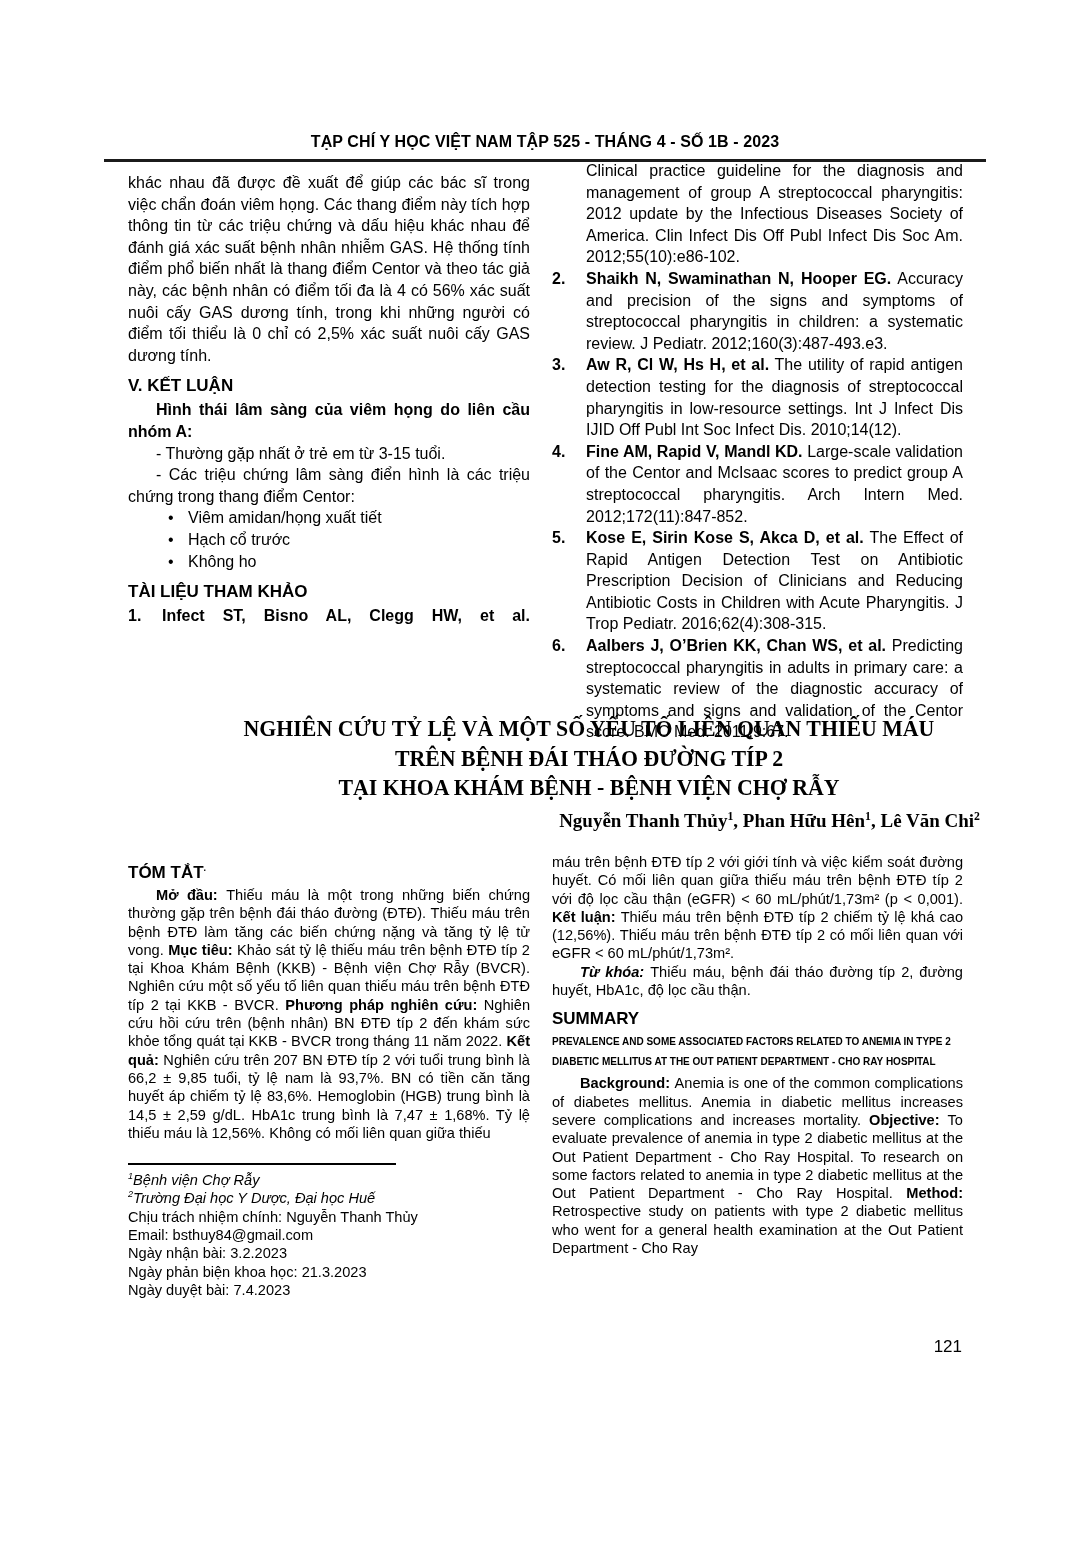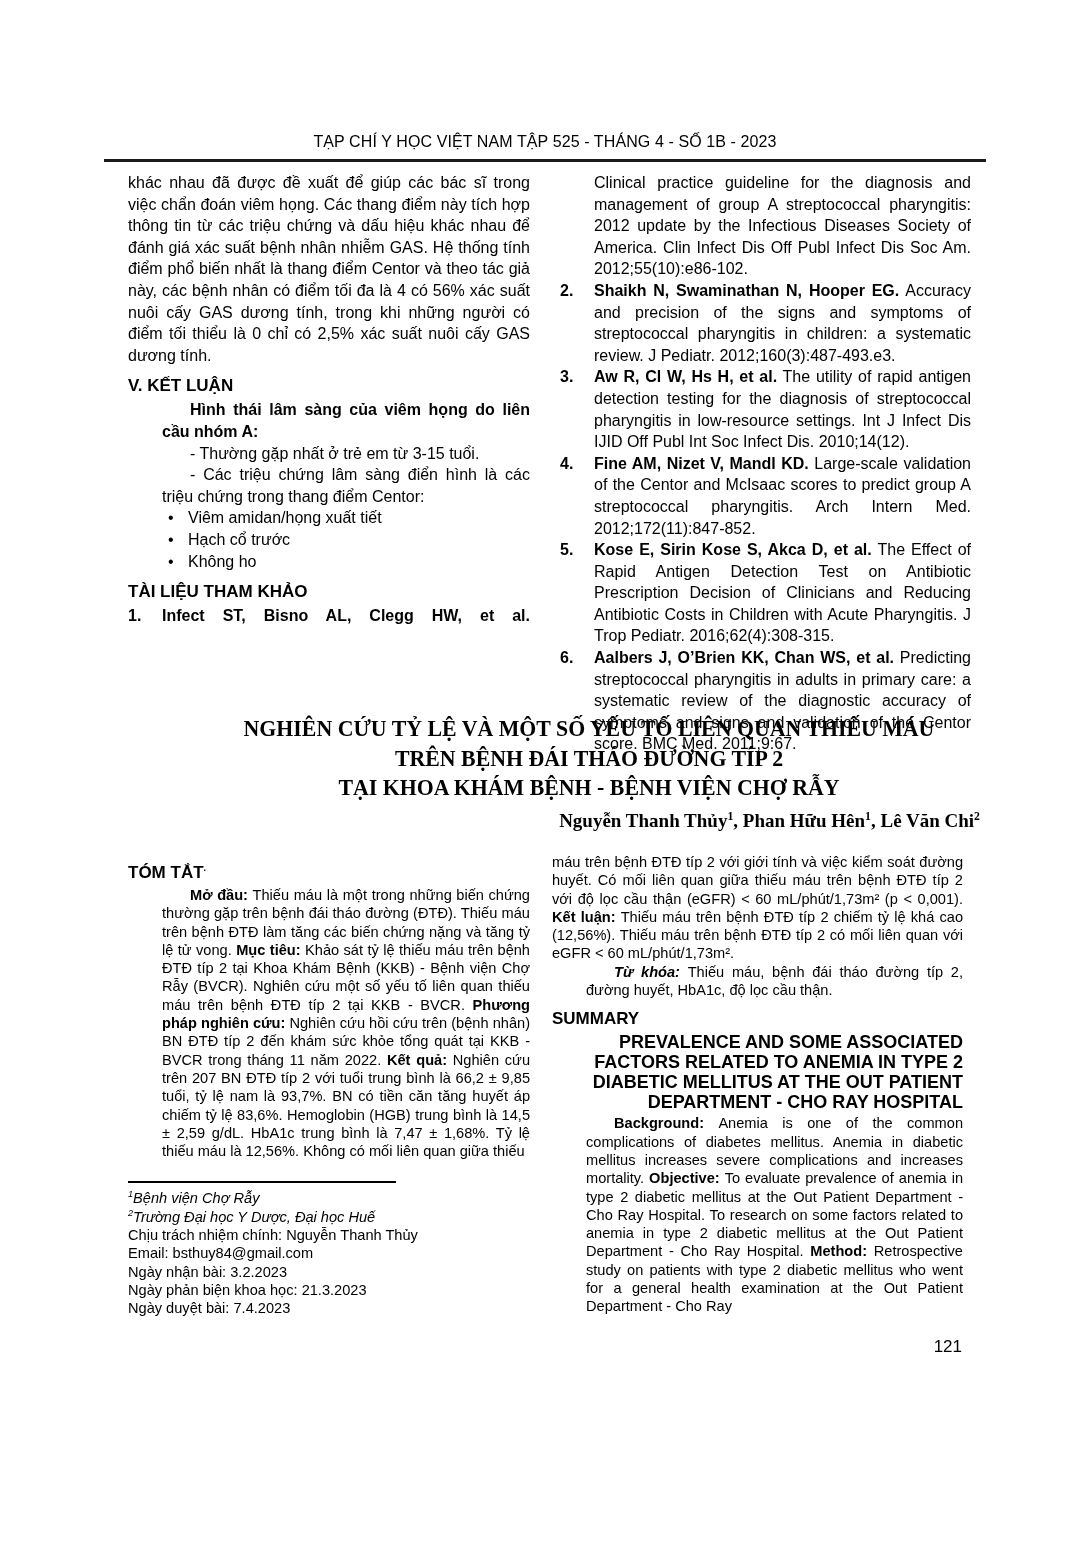--- a/index.html
+++ b/index.html
@@ -1,30 +1,30 @@
 <!DOCTYPE html>
 <html><head>
 <meta charset="utf-8">
 <style>
   html,body{margin:0;padding:0;background:#ffffff;}
   .page{position:relative;width:1090px;height:1541px;background:#ffffff;color:#000;
         font-family:"Liberation Sans","DejaVu Sans",sans-serif;overflow:hidden;}
 
   .journal-header{position:absolute;top:133px;left:0;width:100%;text-align:center;
-        font-weight:normal;font-size:16px;letter-spacing:0.1px;}
+        font-weight:bold;font-size:16px;letter-spacing:0.1px;}
   .header-rule{position:absolute;top:159px;left:104px;width:882px;border-top:3px solid #1b1b1b;}
 
   .colL1{position:absolute;left:128px;top:172px;width:402px;}
-  .colR1{position:absolute;left:552px;top:172px;width:411px;margin-left:8px;}
+  .colR1{position:absolute;left:552px;top:160px;width:411px;}
   .colL2{position:absolute;left:128px;top:853px;width:402px;}
   .colR2{position:absolute;left:552px;top:853px;width:411px;}
 
   p{margin:0;}
   .body{font-size:16px;line-height:21.6px;text-align:justify;}
-  .indent{text-indent:28px;margin-left:34px;}
+  .indent{text-indent:28px;}
   .bold{font-weight:bold;}
   h3.sect{font-size:17px;font-weight:bold;margin:10px 0 3px 0;}
 
   .bullet-item{padding-left:40px;font-size:16px;line-height:21.6px;}
   .bullet{display:inline-block;width:20px;}
 
   .ref{display:flex;font-size:16px;line-height:21.6px;}
   .ref-num{flex:0 0 34px;font-weight:bold;}
   .ref-body{flex:1;text-align:justify;}
   .ref-body b{font-weight:bold;}
@@ -37,21 +37,21 @@
   .title-line{white-space:nowrap;transform:scaleX(0.95);transform-origin:50% 50%;}
 
   .authors{position:absolute;top:810px;left:128px;width:852px;text-align:right;
         font-family:"Liberation Serif","DejaVu Serif",serif;font-weight:bold;font-size:19px;}
   sup{font-size:0.62em;line-height:0;}
 
   .abs{font-size:14.6px;line-height:18.3px;text-align:justify;}
   .abstract-h{margin:0 0 3px 0;}
   .summary-h{margin:7px 0 2px 0;}
   .hmark{font-size:9px;vertical-align:7px;}
-  .subtitle{font-weight:bold;text-align:right;font-size:18px;line-height:20px;margin:1px 0 2px 0;}
+  .subtitle{font-weight:bold;text-align:left;font-size:10px;line-height:20px;margin:1px 0 2px 0;}
 
   .footnote-rule{width:268px;border-top:2px solid #000;margin:21px 0 6px 0;}
   .affil{font-style:italic;}
   .fnline{text-align:left;}
 
   .page-num{position:absolute;top:1337px;left:128px;width:834px;text-align:right;font-size:17px;}
 </style>
 </head>
 <body>
 
@@ -95,21 +95,21 @@
           <span class="ref-body"><b>Shaikh N, Swaminathan N, Hooper EG.</b> <span>Accuracy and precision of the signs and symptoms of streptococcal pharyngitis in children: a systematic review. J Pediatr. 2012;160(3):487-493.e3.</span></span>
         </div>
 
         <div class="ref">
           <span class="ref-num">3.</span>
           <span class="ref-body"><b>Aw R, Cl W, Hs H, et al.</b> <span>The utility of rapid antigen detection testing for the diagnosis of streptococcal pharyngitis in low-resource settings. Int J Infect Dis IJID Off Publ Int Soc Infect Dis. 2010;14(12).</span></span>
         </div>
 
         <div class="ref">
           <span class="ref-num">4.</span>
-          <span class="ref-body"><b>Fine AM, Nizet V, Mandl KD.</b> <span>Large-scale validation of the Centor and McIsaac scores to predict group A streptococcal pharyngitis. Arch Intern Med. 2012;172(11):847-852.</span></span>
+          <span class="ref-body"><b>Fine AM, Rapid V, Mandl KD.</b> <span>Large-scale validation of the Centor and McIsaac scores to predict group A streptococcal pharyngitis. Arch Intern Med. 2012;172(11):847-852.</span></span>
         </div>
 
         <div class="ref">
           <span class="ref-num">5.</span>
           <span class="ref-body"><b>Kose E, Sirin Kose S, Akca D, et al.</b> <span>The Effect of Rapid Antigen Detection Test on Antibiotic Prescription Decision of Clinicians and Reducing Antibiotic Costs in Children with Acute Pharyngitis. J Trop Pediatr. 2016;62(4):308-315.</span></span>
         </div>
 
         <div class="ref">
           <span class="ref-num">6.</span>
           <span class="ref-body"><b>Aalbers J, O’Brien KK, Chan WS, et al.</b> <span>Predicting streptococcal pharyngitis in adults in primary care: a systematic review of the diagnostic accuracy of symptoms and signs and validation of the Centor score. BMC Med. 2011;9:67.</span></span>

